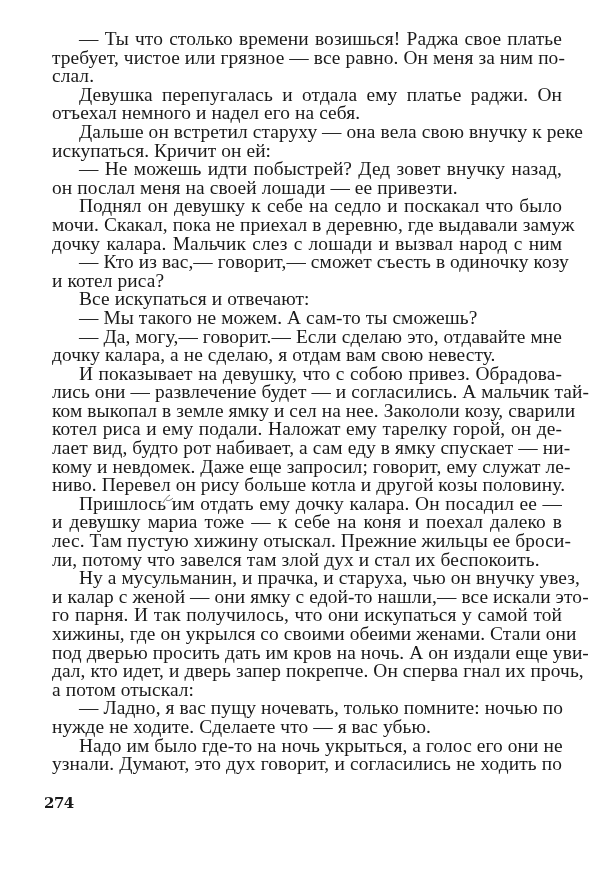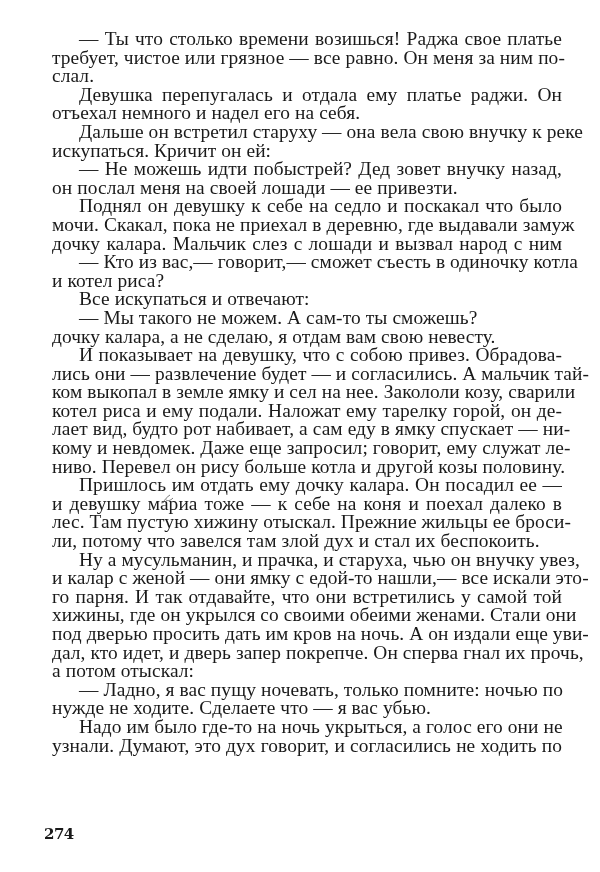--- a/index.html
+++ b/index.html
@@ -33,21 +33,21 @@
     }
     .line.indent {
       padding-left: 27px;
     }
     .line.last {
       text-align-last: left;
     }
     .page-number {
       position: absolute;
       left: 44px;
-      top: 825px;
+      top: 794px;
       font-family: "DejaVu Serif", "Liberation Serif", serif;
       font-weight: bold;
       font-size: 15px;
       color: #1a1a1a;
       letter-spacing: -0.5px;
     }
     .pen-mark {
       position: absolute;
       left: 161px;
       top: 492px;
@@ -64,39 +64,40 @@
     <span class="line last">слал.</span>
     <span class="line indent">Девушка перепугалась и отдала ему платье раджи. Он</span>
     <span class="line last">отъехал немного и надел его на себя.</span>
     <span class="line indent">Дальше он встретил старуху — она вела свою внучку к реке</span>
     <span class="line last">искупаться. Кричит он ей:</span>
     <span class="line indent">— Не можешь идти побыстрей? Дед зовет внучку назад,</span>
     <span class="line last">он послал меня на своей лошади — ее привезти.</span>
     <span class="line indent">Поднял он девушку к себе на седло и поскакал что было</span>
     <span class="line">мочи. Скакал, пока не приехал в деревню, где выдавали замуж</span>
     <span class="line">дочку калара. Мальчик слез с лошади и вызвал народ с ним</span>
-    <span class="line indent">— Кто из вас,— говорит,— сможет съесть в одиночку котла</span>
+    <span class="line indent">— Кто из вас,— говорит,— сможет съесть в одиночку козу</span>
     <span class="line last">и котел риса?</span>
     <span class="line indent last">Все искупаться и отвечают:</span>
     <span class="line indent last">— Мы такого не можем. А сам-то ты сможешь?</span>
+    <span class="line indent">— Да, могу,— говорит.— Если сделаю это, отдавайте мне</span>
     <span class="line last">дочку калара, а не сделаю, я отдам вам свою невесту.</span>
     <span class="line indent">И показывает на девушку, что с собою привез. Обрадова-</span>
     <span class="line">лись они — развлечение будет — и согласились. А мальчик тай-</span>
     <span class="line">ком выкопал в земле ямку и сел на нее. Закололи козу, сварили</span>
     <span class="line">котел риса и ему подали. Наложат ему тарелку горой, он де-</span>
     <span class="line">лает вид, будто рот набивает, а сам еду в ямку спускает — ни-</span>
     <span class="line">кому и невдомек. Даже еще запросил; говорит, ему служат ле-</span>
     <span class="line last">ниво. Перевел он рису больше котла и другой козы половину.</span>
     <span class="line indent">Пришлось им отдать ему дочку калара. Он посадил ее —</span>
     <span class="line">и девушку мариа тоже — к себе на коня и поехал далеко в</span>
     <span class="line">лес. Там пустую хижину отыскал. Прежние жильцы ее броси-</span>
     <span class="line last">ли, потому что завелся там злой дух и стал их беспокоить.</span>
     <span class="line indent">Ну а мусульманин, и прачка, и старуха, чью он внучку увез,</span>
     <span class="line">и калар с женой — они ямку с едой-то нашли,— все искали это-</span>
-    <span class="line">го парня. И так отдавайте, что они встретились у самой той</span>
+    <span class="line">го парня. И так получилось, что они искупаться у самой той</span>
     <span class="line">хижины, где он укрылся со своими обеими женами. Стали они</span>
     <span class="line">под дверью просить дать им кров на ночь. А он издали еще уви-</span>
     <span class="line">дал, кто идет, и дверь запер покрепче. Он сперва гнал их прочь,</span>
     <span class="line last">а потом отыскал:</span>
     <span class="line indent">— Ладно, я вас пущу ночевать, только помните: ночью по</span>
     <span class="line last">нужде не ходите. Сделаете что — я вас убью.</span>
     <span class="line indent">Надо им было где-то на ночь укрыться, а голос его они не</span>
     <span class="line">узнали. Думают, это дух говорит, и согласились не ходить по</span>
   </div>
 

